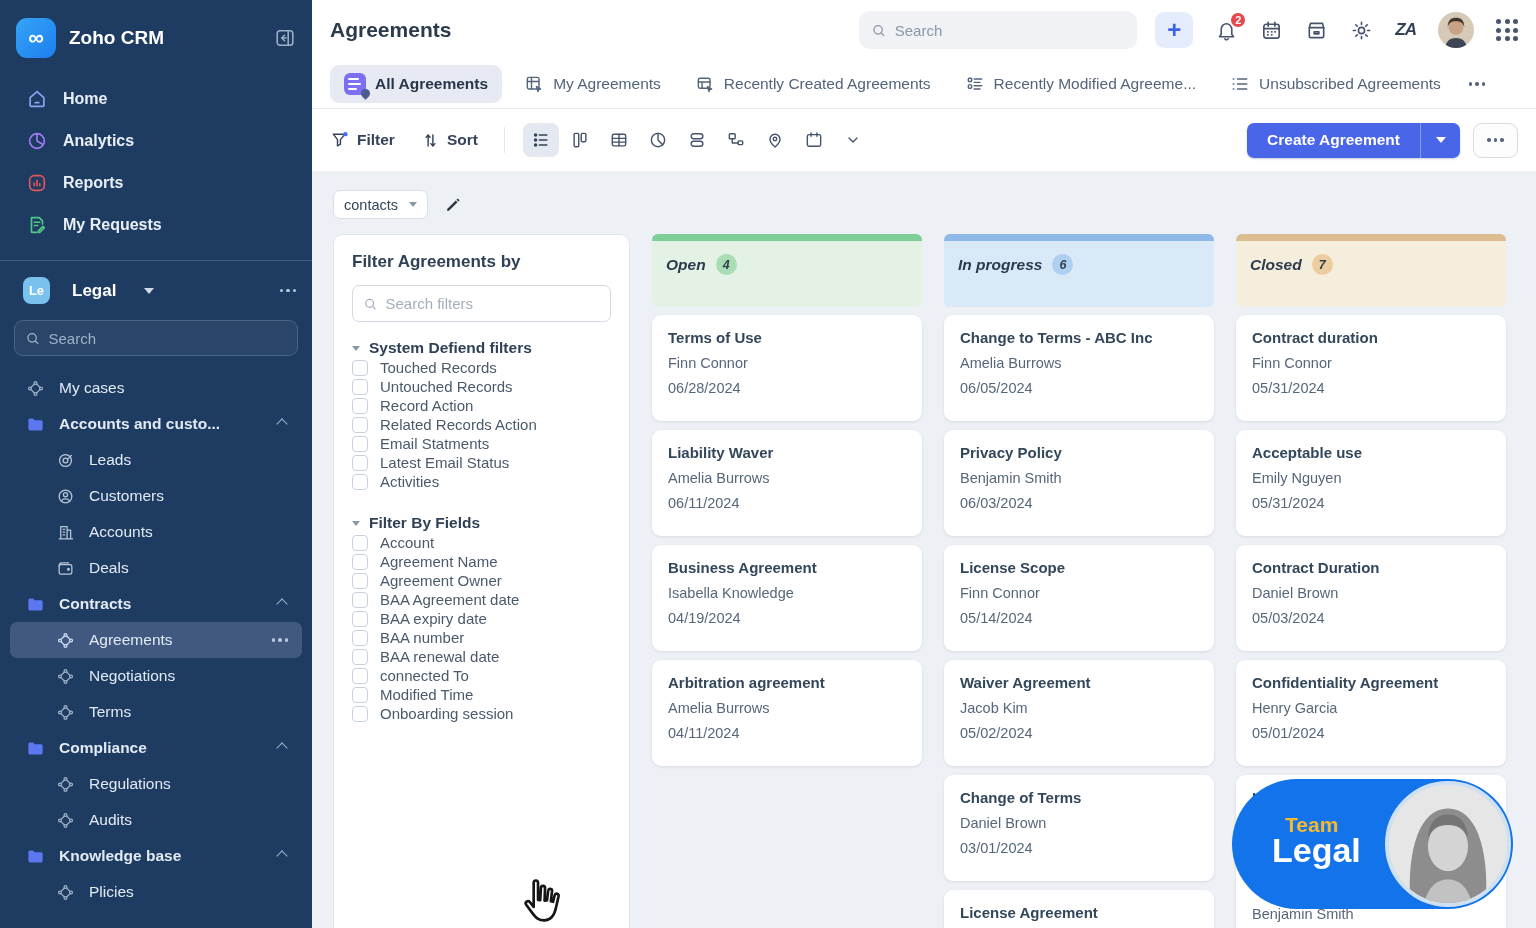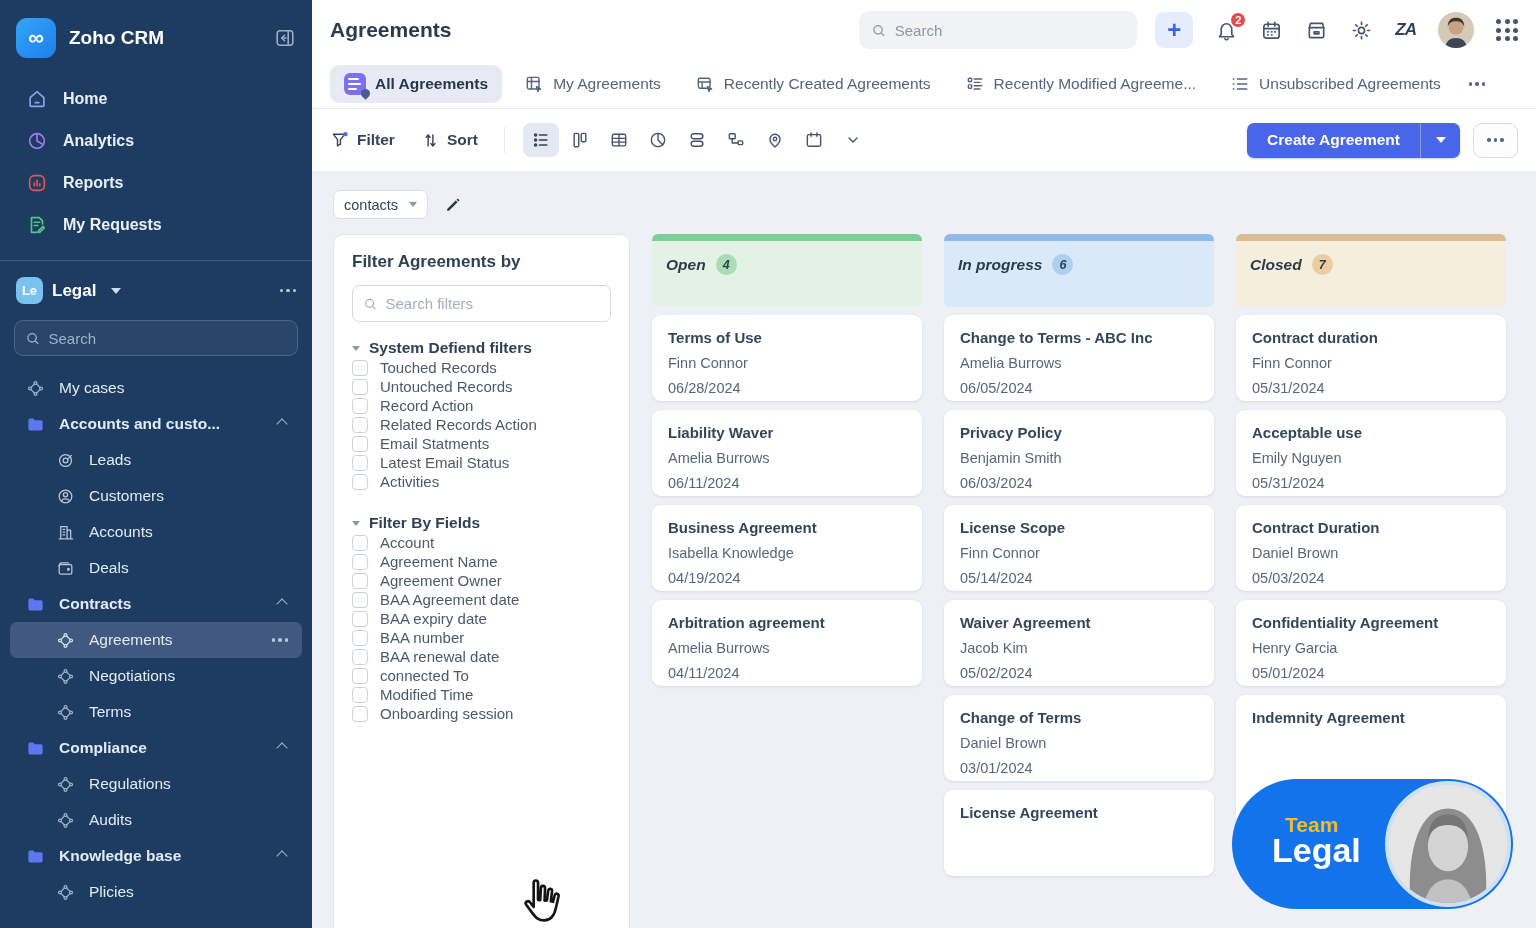--- a/index.html
+++ b/index.html
@@ -7,21 +7,21 @@
   body { font-family:"Liberation Sans", sans-serif; background:#edf0f5; display:flex; position:relative; color:#33475b; }
 
   
   .sidebar { width:312px; min-width:312px; height:100%; background:#1e3c61; color:#e8eef6; display:flex; flex-direction:column; }
   .side-head { display:flex; align-items:center; padding:18px 16px 14px 16px; }
   .logo-tile { width:40px; height:40px; border-radius:11px; background:linear-gradient(135deg,#35a4f6,#1d7ff0); display:flex; align-items:center; justify-content:center; color:#fff; font-size:22px; font-weight:bold; }
   .brand { font-size:19px; font-weight:bold; color:#fff; margin-left:13px; flex:1; }
   .nav-top { padding:6px 10px 2px 10px; }
   .sitem { display:flex; align-items:center; gap:15px; padding:10px 16px; border-radius:8px; font-size:16px; font-weight:600; color:#e9eff7; cursor:pointer; }
   .side-div { border-top:1px solid rgba(255,255,255,.16); margin:12px 0 0 0; }
-  .team-row { display:flex; align-items:center; padding:16px 16px 8px 16px; gap:9px; }
+  .team-row { display:flex; align-items:center; padding:16px 16px 8px 23px; gap:22px; }
   .le-badge { width:27px; height:27px; border-radius:8px; background:#79c1ef; color:#fff; font-size:13px; font-weight:bold; display:flex; align-items:center; justify-content:center; }
   .team-name { font-size:17px; font-weight:700; color:#fff; }
   .caret-d { width:0; height:0; border-left:5px solid transparent; border-right:5px solid transparent; border-top:6px solid #cfdbe9; margin-left:6px; }
   .dots { display:inline-flex; gap:3px; margin-left:auto; }
   .dots i { width:3.5px; height:3.5px; border-radius:50%; background:#b9c9dc; }
   .sb-search { margin:8px 14px 6px 14px; height:36px; border:1px solid #4a6584; border-radius:9px; background:rgba(255,255,255,.05); display:flex; align-items:center; padding:0 10px; gap:8px; }
   .sb-search input { background:transparent; border:none; outline:none; color:#cfdbe9; font-size:15px; width:100%; font-family:inherit; }
   .sb-search input::placeholder { color:#9fb2c8; }
   .tree { padding:8px 10px; font-size:15.5px; }
   .trow { display:flex; align-items:center; padding:8.5px 6px; border-radius:7px; cursor:pointer; color:#e2eaf4; }
@@ -85,21 +85,21 @@
   .fitem { display:flex; align-items:center; gap:12px; margin-top:2px; font-size:15px; color:#4a5a6b; cursor:pointer; }
   .cb { width:16px; height:16px; border:1.5px solid #c9d2dc; border-radius:4px; background:#fff; flex:none; }
 
   .kcol { width:270px; min-width:270px; }
   .kcol-head { border-radius:6px; overflow:hidden;font-style:italic; }
   .kcol-strip { height:7px; }
   .kcol-body { padding:13px 14px 32px 14px; display:flex; align-items:center; gap:10px; }
   .kcol-name { font-size:15.5px; font-weight:600; color:#2b3a4d; }
   .kcount { width:21px; height:21px; border-radius:50%; font-size:12.5px; font-weight:600; color:#32424f; display:flex; align-items:center; justify-content:center; }
   .cards { margin-top:8px; display:flex; flex-direction:column; gap:9px; }
-  .card { background:#fff; border-radius:9px; padding:14px 16px; height:86px; box-shadow:0 1px 3px rgba(27,43,65,.1); cursor:pointer; }
+  .card { background:#fff; border-radius:9px; padding:14px 16px; height:106px; box-shadow:0 1px 3px rgba(27,43,65,.1); cursor:pointer; }
   .card-title { font-size:15px; font-weight:bold; color:#33475b; }
   .card-owner, .card-date { font-size:14.5px; color:#56677a; margin-top:9px; }
   .card.tall { height:auto; padding-bottom:18px; }
   .card.tall .card-owner { margin-top:100px; }
 
   .col-open .kcol-strip { background:#7ecf97; } .col-open .kcol-body { background:#e4f2e5; } .col-open .kcount { background:#a9ddb4; }
   .col-prog .kcol-strip { background:#8fb9e6; } .col-prog .kcol-body { background:#d9e9f8; } .col-prog .kcount { background:#aecef2; }
   .col-closed .kcol-strip { background:#dcbd92; } .col-closed .kcol-body { background:#f6eedd; } .col-closed .kcount { background:#eccd9f; }
 
   .team-overlay { position:absolute; left:1232px; top:779px; width:281px; height:130px; background:#1273eb; border-radius:70px; z-index:40; }

